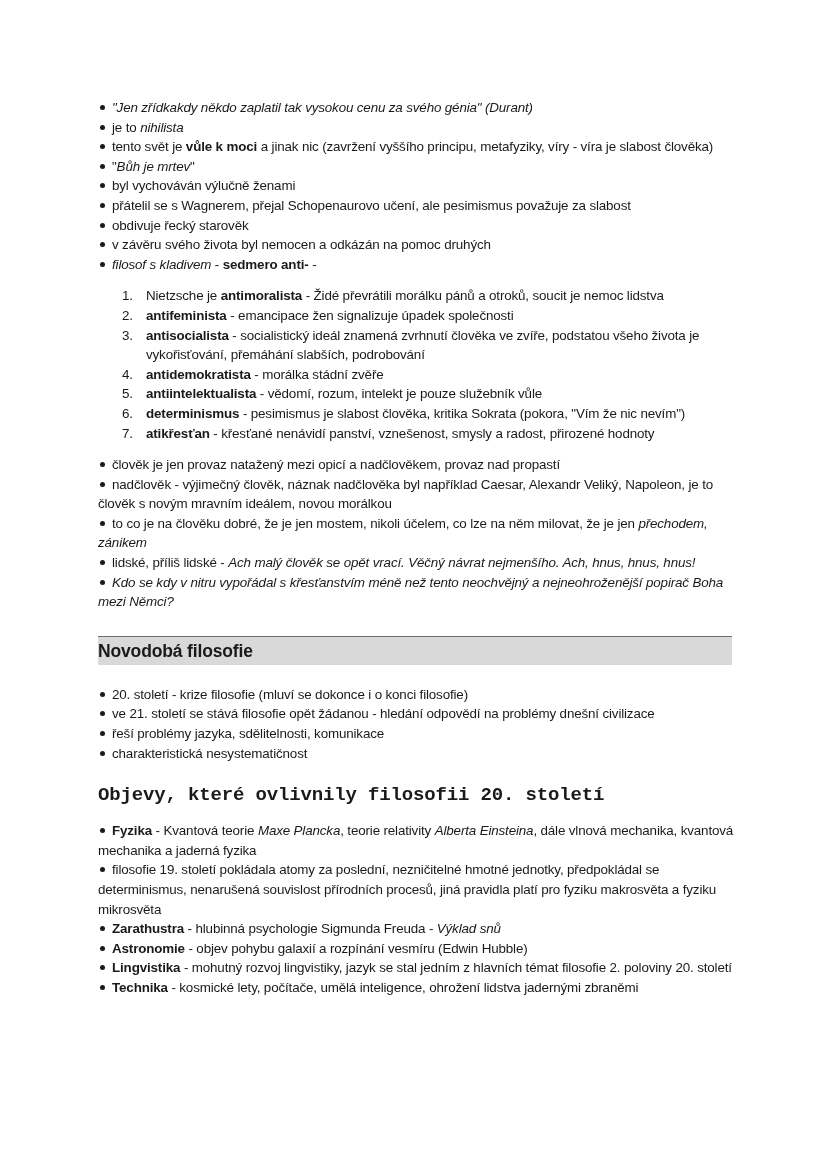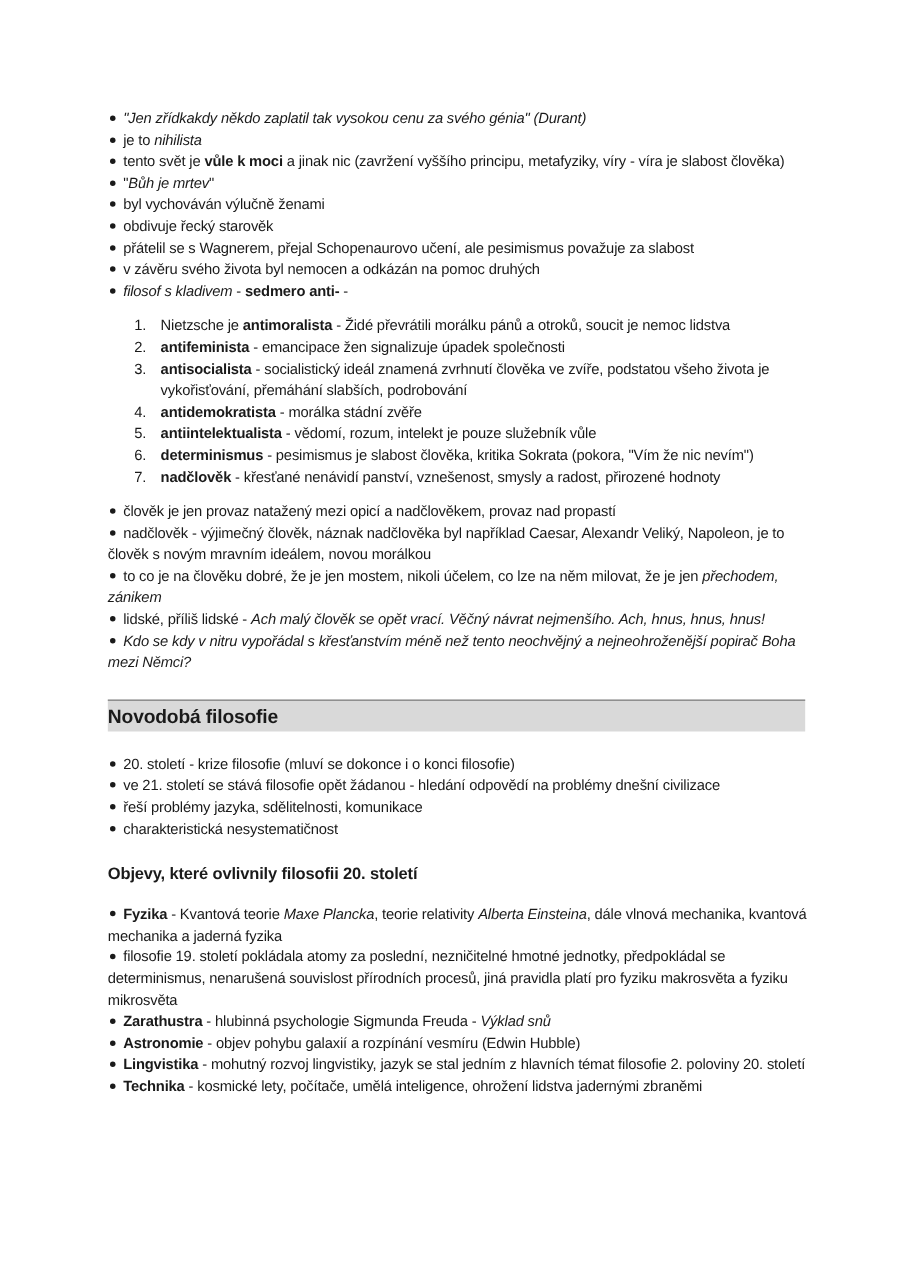--- a/index.html
+++ b/index.html
@@ -21,35 +21,35 @@
     .ol-text { flex: 1; }
     b { font-weight: bold; }
     i { font-style: italic; }
     .section-bar {
       margin-top: 24px; border-top: 1.5px solid #6f6f6f; background: #d9d9d9;
       padding: 2px 0 2px 0; font-size: 17.5px; font-weight: bold; height: 24px;
       line-height: 24px; width: 634px;
     }
     .section-bar span { padding-left: 0; }
     .list2 { margin-top: 20px; }
-    .subhead { margin-top: 22px; font-weight: bold; font-size: 15px; line-height: 20px; }
+    .subhead { margin-top: 22px; font-weight: bold; font-size: 19px; line-height: 20px; font-family: Liberation Mono, monospace; }
     .list3 { margin-top: 16px; }
   </style>
 </head>
 <body>
 
 <div class="page">
   <div id="list-nietzsche">
       <div class="line bl"><span class="dot"></span><i>"Jen zřídkakdy někdo zaplatil tak vysokou cenu za svého génia"</i><i> (Durant)</i></div>
       <div class="line bl"><span class="dot"></span><span>je to </span><i>nihilista</i></div>
       <div class="line bl"><span class="dot"></span><span>tento svět je </span><b>vůle k moci</b><span> a jinak nic (zavržení vyššího principu, metafyziky, víry - víra je slabost člověka)</span></div>
       <div class="line bl"><span class="dot"></span><span>"</span><i>Bůh je mrtev</i><span>"</span></div>
       <div class="line bl"><span class="dot"></span><span>byl vychováván výlučně ženami</span></div>
+      <div class="line bl"><span class="dot"></span><span>přátelil se s Wagnerem, přejal Schopenaurovo učení, ale pesimismus považuje za slabost</span></div>
       <div class="line bl"><span class="dot"></span><span>obdivuje řecký starověk</span></div>
-      <div class="line bl"><span class="dot"></span><span>přátelil se s Wagnerem, přejal Schopenaurovo učení, ale pesimismus považuje za slabost</span></div>
       <div class="line bl"><span class="dot"></span><span>v závěru svého života byl nemocen a odkázán na pomoc druhých</span></div>
       <div class="line bl"><span class="dot"></span><i>filosof s kladivem</i><span> - </span><b>sedmero anti-</b><span> -</span></div>
     </div>
   <div id="list-anti" class="ol">
       <div class="ol-item">
         <span class="ol-num">1.</span>
         <span class="ol-text"><span>Nietzsche je </span><b>antimoralista</b><span> - Židé převrátili morálku pánů a otroků, soucit je nemoc lidstva</span></span>
       </div>
       <div class="ol-item">
         <span class="ol-num">2.</span>
@@ -66,21 +66,21 @@
       <div class="ol-item">
         <span class="ol-num">5.</span>
         <span class="ol-text"><b>antiintelektualista</b><span> - vědomí, rozum, intelekt je pouze služebník vůle</span></span>
       </div>
       <div class="ol-item">
         <span class="ol-num">6.</span>
         <span class="ol-text"><b>determinismus</b><span> - pesimismus je slabost člověka, kritika Sokrata (pokora, "Vím že nic nevím")</span></span>
       </div>
       <div class="ol-item">
         <span class="ol-num">7.</span>
-        <span class="ol-text"><b>nadčlověk</b><span> - křesťané nenávidí panství, vznešenost, smysly a radost, přirozené hodnoty</span></span>
+        <span class="ol-text"><b>atikřesťan</b><span> - křesťané nenávidí panství, vznešenost, smysly a radost, přirozené hodnoty</span></span>
       </div>
     </div>
   <div id="list-nadclovek">
       <div class="line bl"><span class="dot"></span><span>člověk je jen provaz natažený mezi opicí a nadčlověkem, provaz nad propastí</span></div>
       <div class="line bl"><span class="dot"></span><span>nadčlověk - výjimečný člověk, náznak nadčlověka byl například Caesar, Alexandr Veliký, Napoleon, je to člověk s novým mravním ideálem, novou morálkou</span></div>
       <div class="line bl"><span class="dot"></span><span>to co je na člověku dobré, že je jen mostem, nikoli účelem, co lze na něm milovat, že je jen </span><i>přechodem, zánikem</i></div>
       <div class="line bl"><span class="dot"></span><span>lidské, příliš lidské - </span><i>Ach malý člověk se opět vrací. Věčný návrat nejmenšího. Ach, hnus, hnus, hnus!</i></div>
       <div class="line bl"><span class="dot"></span><i>Kdo se kdy v nitru vypořádal s křesťanstvím méně než tento neochvějný a nejneohroženější popirač Boha mezi Němci?</i></div>
     </div>
 

